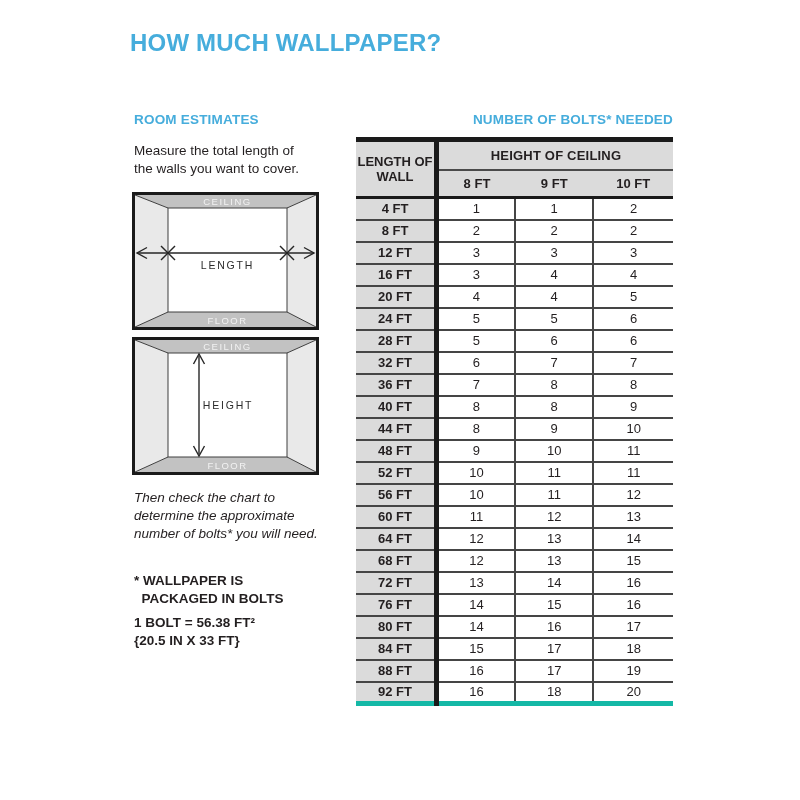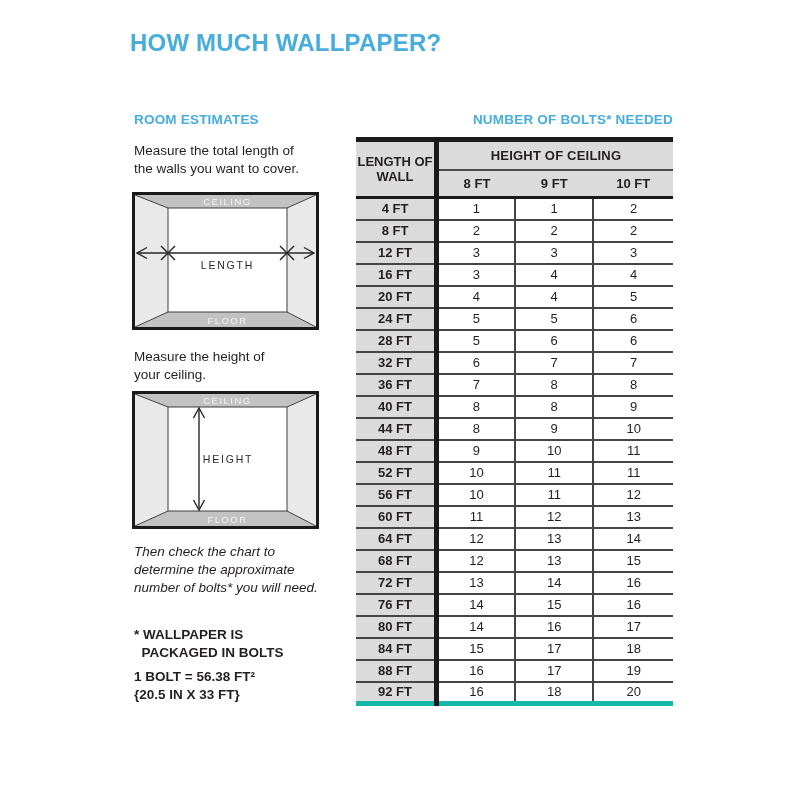--- a/index.html
+++ b/index.html
@@ -102,22 +102,20 @@
         <polyline points="15,55.5 5,61 15,66.5"></polyline>
         <polyline points="172,55.5 182,61 172,66.5"></polyline>
         <line x1="29" y1="54" x2="43" y2="68"></line>
         <line x1="29" y1="68" x2="43" y2="54"></line>
         <line x1="148" y1="54" x2="162" y2="68"></line>
         <line x1="148" y1="68" x2="162" y2="54"></line>
       </g>
       <text class="d-mlabel" x="95.5" y="77" text-anchor="middle">LENGTH</text>
     </svg>
 
-    <p class="step" id="step-height">Measure the height of
-your ceiling.</p>
 
     <svg class="diagram" id="diagram-height" width="187" height="138" viewBox="0 0 187 138">
       <rect class="d-outer" x="1.5" y="1.5" width="184" height="135"></rect>
       <polygon class="d-cf" points="3,3 184,3 155,16 36,16"></polygon>
       <polygon class="d-cf" points="3,135 184,135 155,120 36,120"></polygon>
       <polygon class="d-side" points="3,3 36,16 36,120 3,135"></polygon>
       <polygon class="d-side" points="184,3 155,16 155,120 184,135"></polygon>
       <rect class="d-inner" x="36" y="16" width="119" height="104"></rect>
       <line class="d-thin" x1="3" y1="3" x2="36" y2="16"></line>
       <line class="d-thin" x1="184" y1="3" x2="155" y2="16"></line>

